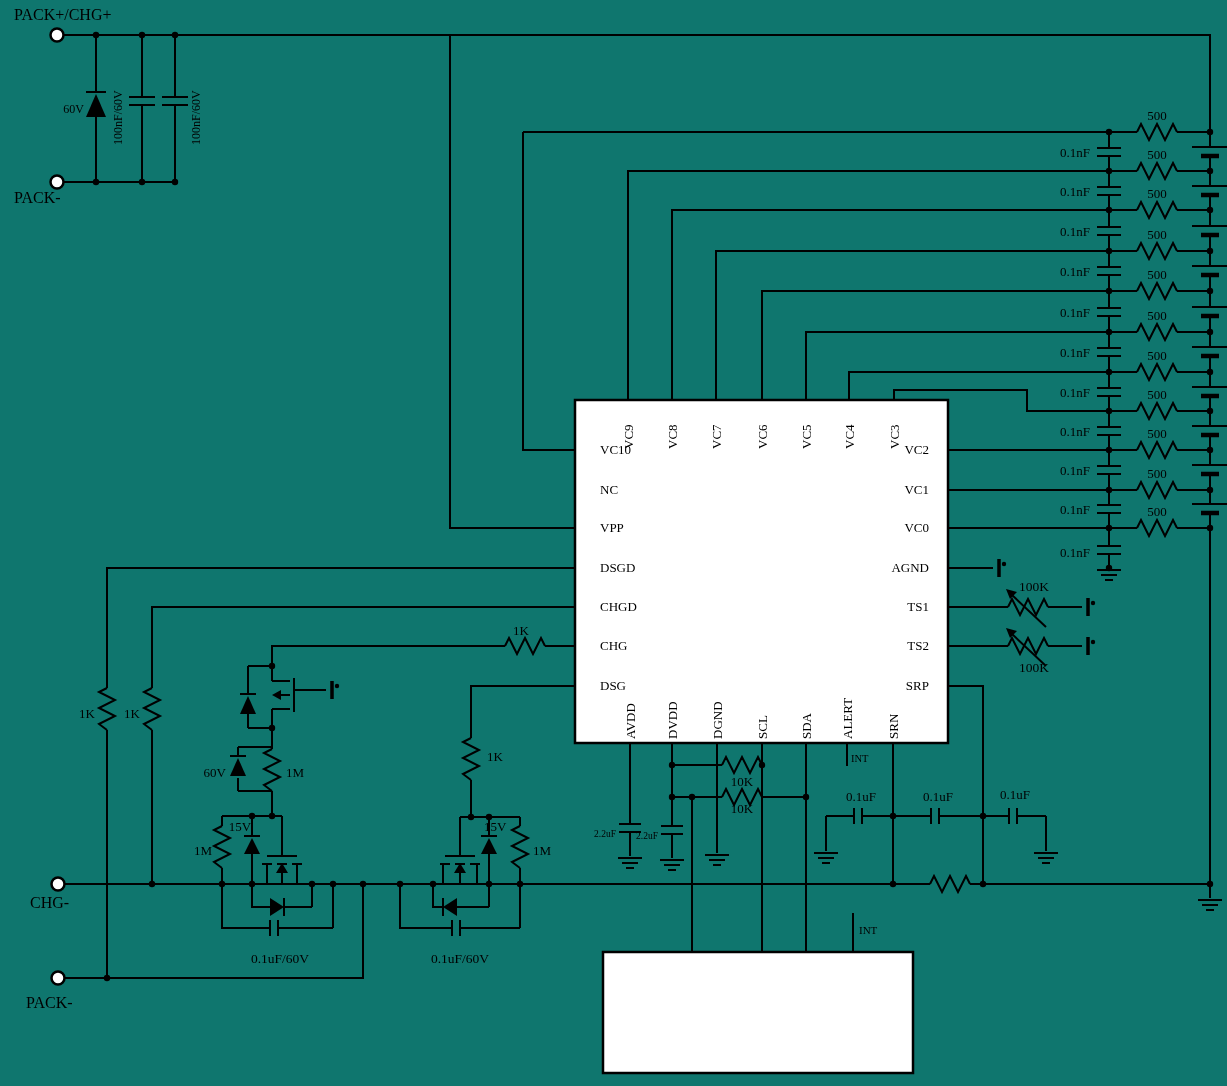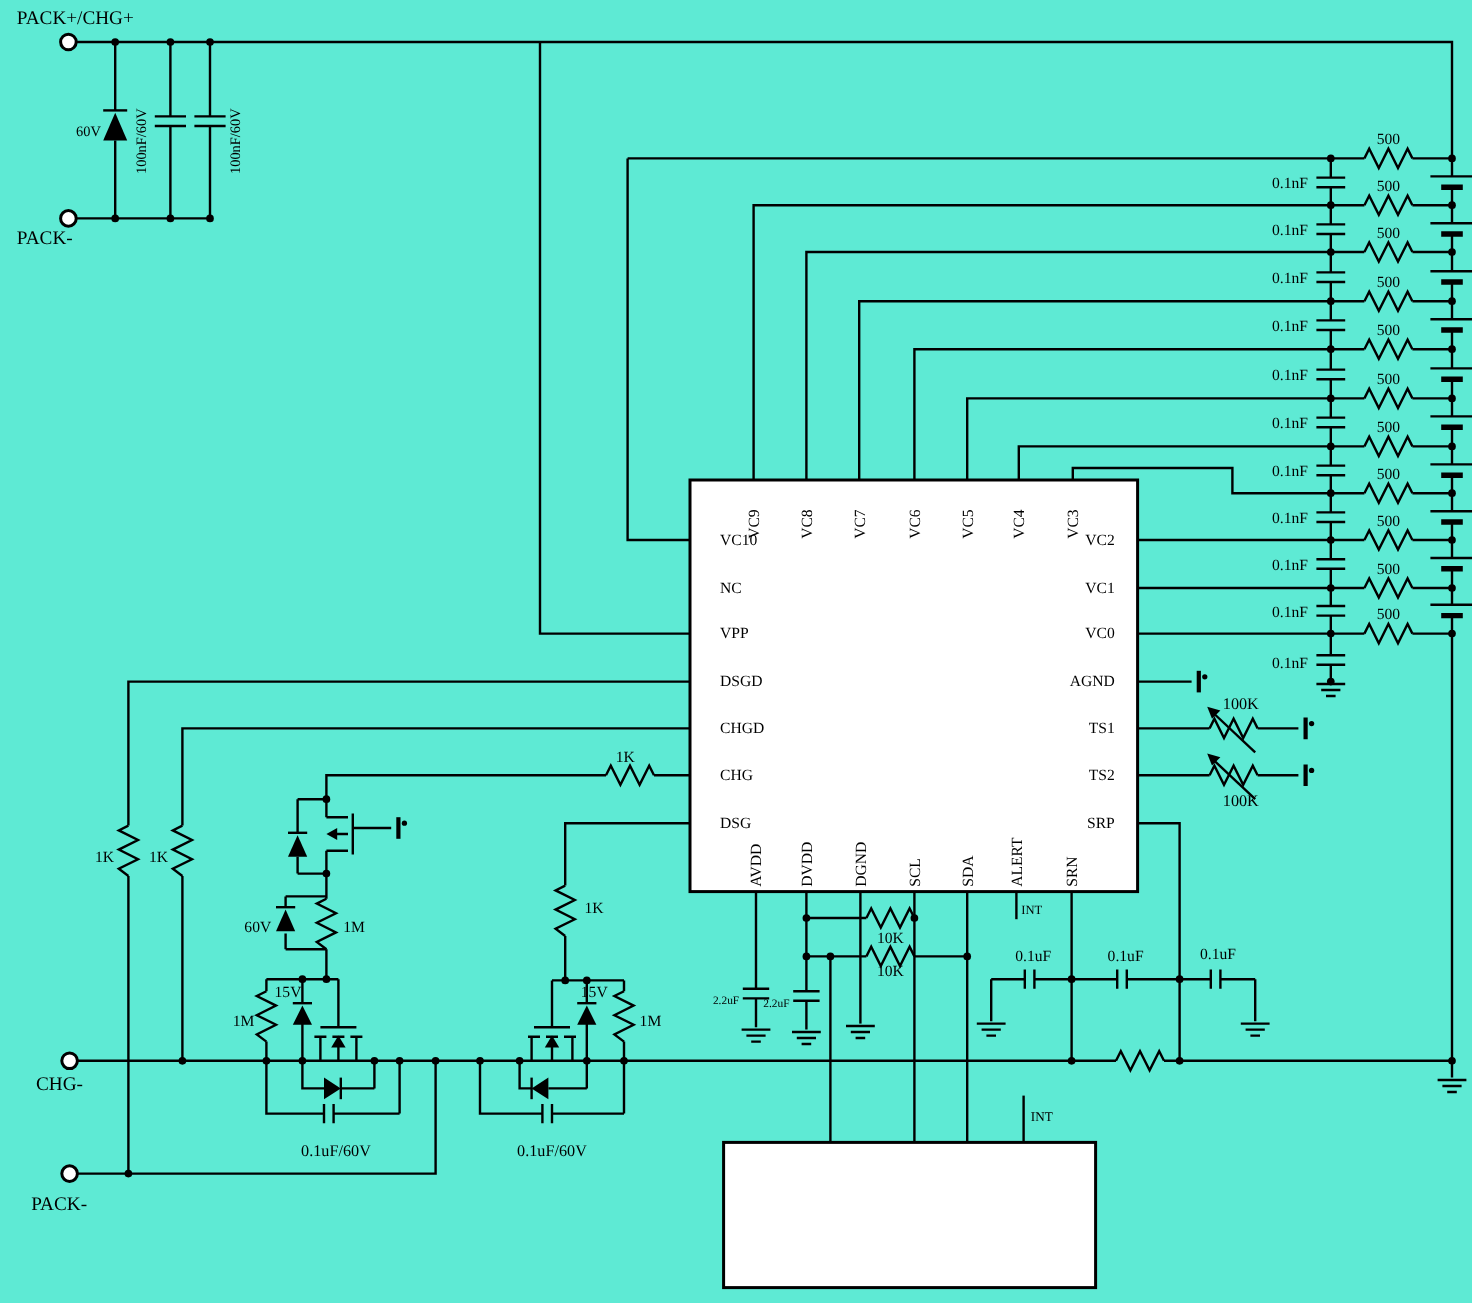--- a/index.html
+++ b/index.html
@@ -1,16 +1,16 @@
 <!DOCTYPE html>
 <html><head>
 <meta charset="utf-8">
 <style>
   html,body{margin:0;padding:0;background:#fff}
-  #wrap{width:1227px;height:1086px;position:relative;background:#5eead4}
+  #wrap{width:1227px;height:1086px;position:relative;background:#0f766e}
   svg{display:block}
   text{font-family:"Liberation Serif","DejaVu Serif",serif;fill:#000}
 </style>
 </head>
 <body>
 
 <div id="wrap">
 <svg id="schem" width="1227" height="1086" viewBox="0 0 1227 1086">
 
   <g id="labels" font-size="13">

